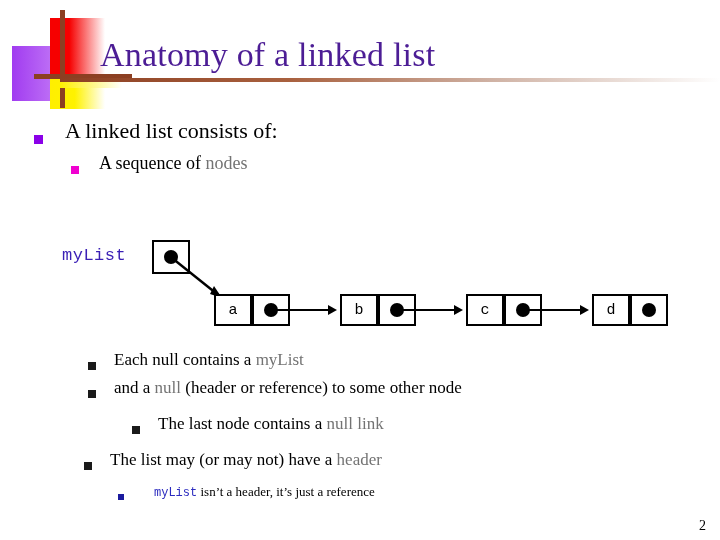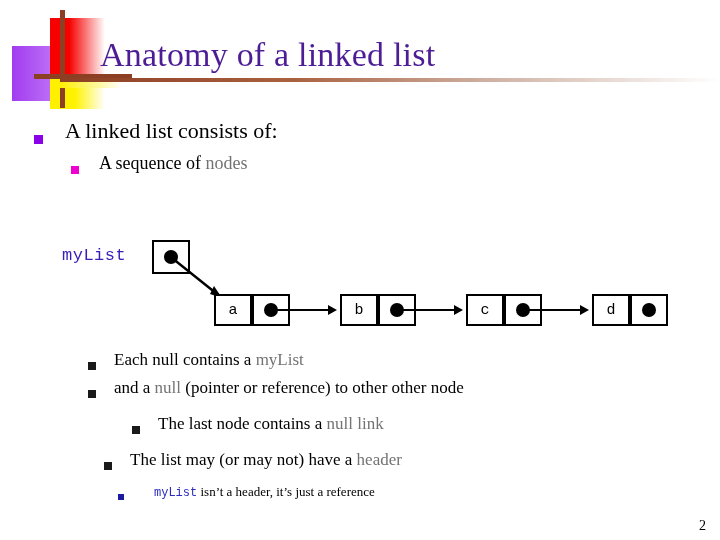--- a/index.html
+++ b/index.html
@@ -52,21 +52,21 @@
   .lvl1 .txt{margin-left:22px;}
 
   .lvl2{left:71px;top:153px;font-size:18px;color:#000;}
   .lvl2 .txt{margin-left:20px;}
 
   .lvl-s{font-size:17px;color:#000;}
   .lvl-s .txt{margin-left:18px;}
   .s1{left:88px;top:350px;}
   .s2{left:88px;top:378px;}
   .s3{left:88px;top:414px;padding-left:44px;}
-  .s4{left:104px;top:450px;}
+  .s4{left:84px;top:450px;}
 
   .lvl-s2{left:118px;top:484px;font-size:13px;color:#000;gap:16px;}
   .lvl-s2 .txt{margin-left:14px;}
 
   .red{color:#737373;}
   .mono-small{font-family:"Liberation Mono", monospace;color:#2b2bbf;font-size:12px;}
 
   
   .diagram{position:absolute;left:0;top:230px;width:720px;height:110px;}
   .mylist-label{
@@ -159,21 +159,21 @@
     </div>
   </div>
 
   <div class="bullet-row lvl-s s1">
     <span class="marker sq-black"></span>
     <span class="txt"><span>Each null contains a </span><span class="red">myList</span><span></span></span>
   </div>
 
   <div class="bullet-row lvl-s s2">
     <span class="marker sq-black"></span>
-    <span class="txt"><span>and a </span><span class="red">null</span><span> (pointer or reference) to other other node</span></span>
+    <span class="txt"><span>and a </span><span class="red">null</span><span> (header or reference) to some other node</span></span>
   </div>
 
   <div class="bullet-row lvl-s s3">
     <span class="marker sq-black"></span>
     <span class="txt"><span>The last node contains a </span><span class="red">null link</span><span></span></span>
   </div>
 
   <div class="bullet-row lvl-s s4">
     <span class="marker sq-black"></span>
     <span class="txt"><span>The list may (or may not) have a </span><span class="red">header</span><span></span></span>

